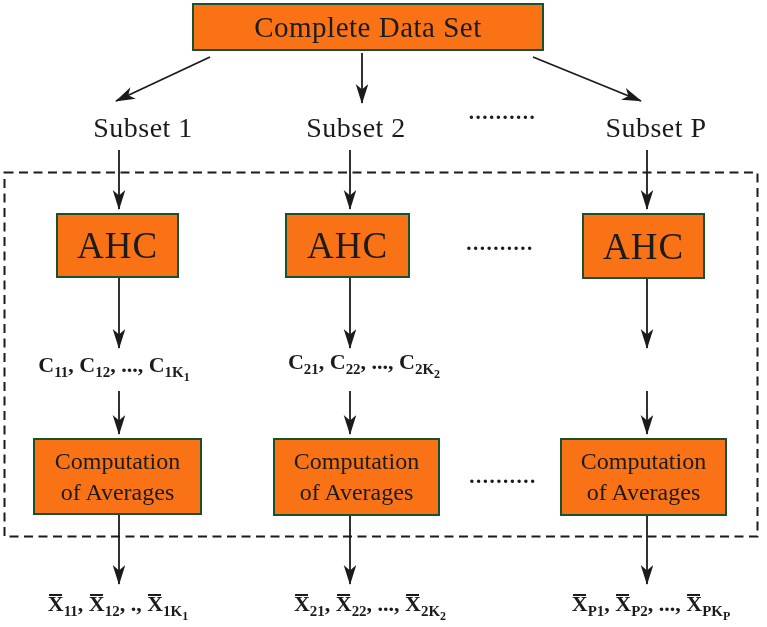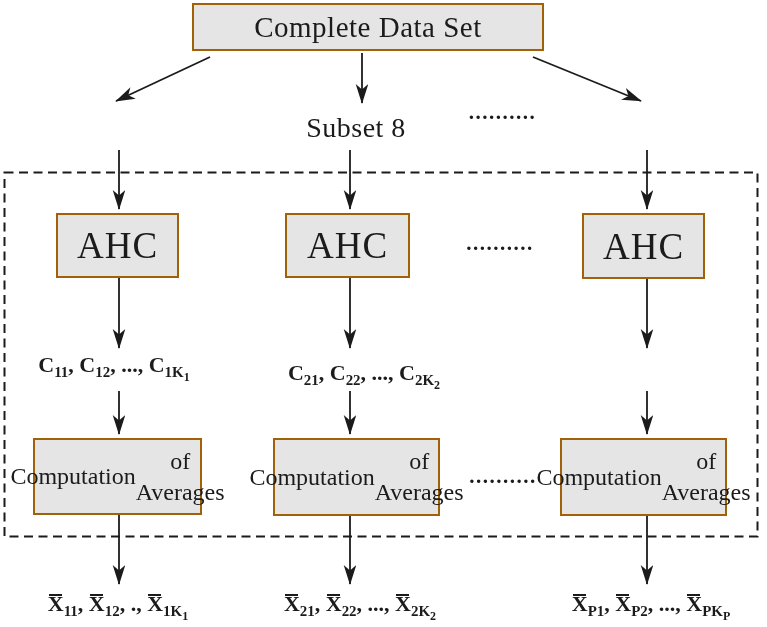--- a/index.html
+++ b/index.html
@@ -8,31 +8,31 @@
     width: 767px;
     height: 627px;
     background: #ffffff;
     font-family: "Liberation Serif", serif;
     color: #1b1b1b;
     overflow: hidden;
   }
   .lines { position: absolute; left: 0; top: 0; width: 767px; height: 627px; }
   .box {
     position: absolute;
-    border: 2px solid #a16207;
-    background: #e5e5e5;
+    border: 2px solid #14532d;
+    background: #f97316;
     display: flex;
     align-items: center;
     justify-content: center;
     text-align: center;
     box-sizing: border-box;
   }
   .title-box { font-size: 29px; letter-spacing: 0.5px; }
   .ahc-box   { font-size: 37px; letter-spacing: 1px; font-family: Liberation Serif, serif; }
-  .comp-box  { font-size: 24px; line-height: 31px; flex-direction: row; }
+  .comp-box  { font-size: 24px; line-height: 31px; flex-direction: column; }
   .label {
     position: absolute;
     text-align: center;
     white-space: nowrap;
   }
   .subset { font-size: 28px; letter-spacing: 0.5px; }
   .math   { font-size: 22px; font-weight: 700; font-family: "Liberation Serif", serif; }
   .math sub { font-size: 0.68em; line-height: 0; font-family: Liberation Serif, serif; }
   .math sub sub { font-size: 0.8em; }
   .bar {
@@ -85,42 +85,44 @@
     <line x1="350" y1="515" x2="350" y2="584" stroke="#1b1b1b" stroke-width="1.8" marker-end="url(#ah)"></line>
 
     <line x1="647" y1="150" x2="647" y2="209" stroke="#1b1b1b" stroke-width="1.8" marker-end="url(#ah)"></line>
     <line x1="647" y1="278" x2="647" y2="348" stroke="#1b1b1b" stroke-width="1.8" marker-end="url(#ah)"></line>
     <line x1="647" y1="391" x2="647" y2="434" stroke="#1b1b1b" stroke-width="1.8" marker-end="url(#ah)"></line>
     <line x1="647" y1="515" x2="647" y2="584" stroke="#1b1b1b" stroke-width="1.8" marker-end="url(#ah)"></line>
   </svg>
 
   <div class="box title-box" style="left:192px; top:3px; width:352px; height:48px;">Complete Data Set</div>
 
-  <div class="label subset" style="left:246px; top:112px; width:220px;">Subset 8</div>
+  <div class="label subset" style="left:33px;  top:112px; width:220px;">Subset 1</div>
+  <div class="label subset" style="left:246px; top:112px; width:220px;">Subset 2</div>
+  <div class="label subset" style="left:546px; top:112px; width:220px;">Subset P</div>
   <div class="dots" style="left:460px; top:100px; width:85px; text-align:center;">..........</div>
 
   <div class="box ahc-box" style="left:56px;  top:213px; width:123px; height:65px;">AHC</div>
   <div class="box ahc-box" style="left:285px; top:213px; width:125px; height:65px;">AHC</div>
   <div class="box ahc-box" style="left:582px; top:213px; width:123px; height:66px;">AHC</div>
   <div class="dots" style="left:455px; top:231px; width:90px; text-align:center;">..........</div>
 
   <div class="label math" style="left:-6px;  top:352px; width:240px;">C<sub>11</sub>, C<sub>12</sub>, ..., C<sub>1K</sub><sub><sub>1</sub></sub></div>
-  <div class="label math" style="left:244px; top:360px; width:240px;">C<sub>21</sub>, C<sub>22</sub>, ..., C<sub>2K</sub><sub><sub>2</sub></sub></div>
+  <div class="label math" style="left:244px; top:349px; width:240px;">C<sub>21</sub>, C<sub>22</sub>, ..., C<sub>2K</sub><sub><sub>2</sub></sub></div>
 
   <div class="box comp-box" style="left:33px;  top:438px; width:169px; height:77px;">
     <div>Computation</div>
     <div>of Averages</div>
   </div>
   <div class="box comp-box" style="left:273px; top:438px; width:167px; height:78px;">
     <div>Computation</div>
     <div>of Averages</div>
   </div>
   <div class="box comp-box" style="left:560px; top:438px; width:167px; height:78px;">
     <div>Computation</div>
     <div>of Averages</div>
   </div>
   <div class="dots" style="left:458px; top:464px; width:90px; text-align:center;">..........</div>
 
   <div class="label math" style="left:-7px;  top:591px; width:250px;"><span class="bar">X</span><sub>11</sub>, <span class="bar">X</span><sub>12</sub>, ., <span class="bar">X</span><sub>1K</sub><sub><sub>1</sub></sub></div>
-  <div class="label math" style="left:235px; top:591px; width:250px;"><span class="bar">X</span><sub>21</sub>, <span class="bar">X</span><sub>22</sub>, ..., <span class="bar">X</span><sub>2K</sub><sub><sub>2</sub></sub></div>
+  <div class="label math" style="left:245px; top:591px; width:250px;"><span class="bar">X</span><sub>21</sub>, <span class="bar">X</span><sub>22</sub>, ..., <span class="bar">X</span><sub>2K</sub><sub><sub>2</sub></sub></div>
   <div class="label math" style="left:526px; top:591px; width:250px;"><span class="bar">X</span><sub>P1</sub>, <span class="bar">X</span><sub>P2</sub>, ..., <span class="bar">X</span><sub>PK</sub><sub><sub>P</sub></sub></div>
 
 </div>
 
 </body></html>

